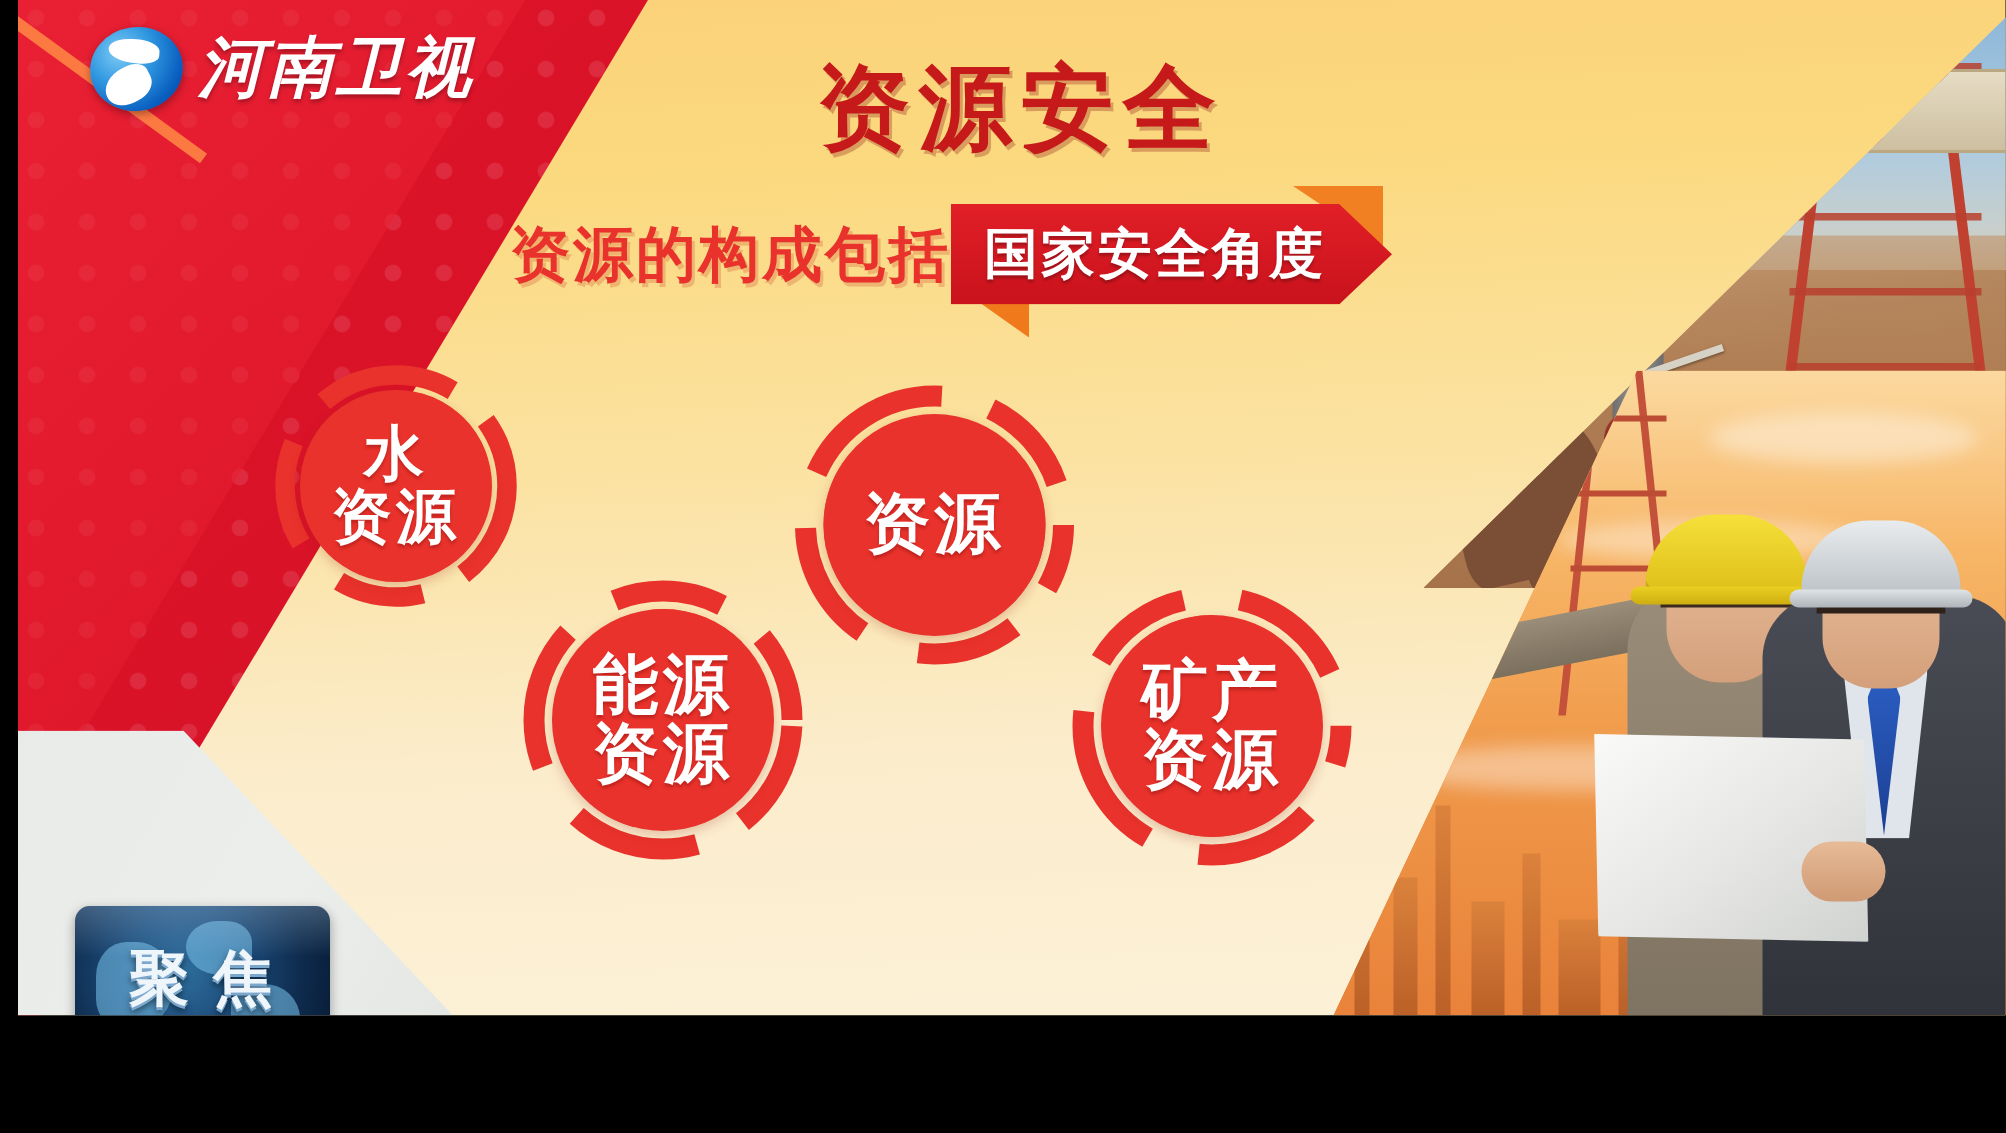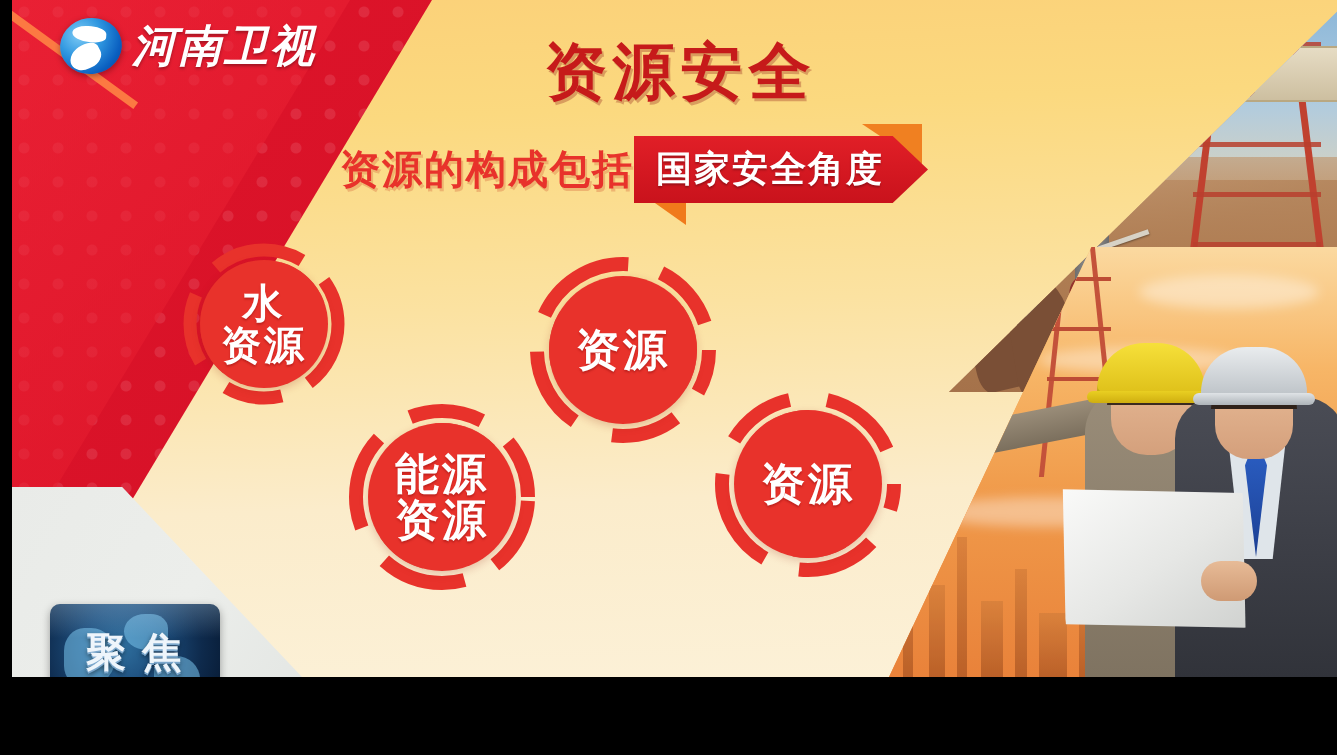--- a/index.html
+++ b/index.html
@@ -186,21 +186,21 @@
     box-shadow:0 3px 8px rgba(150,30,20,.22);}
   .node .core b{display:block;font-family:"DejaVu Sans","Liberation Sans",sans-serif;font-weight:bold;color:#fff;
     letter-spacing:3px;line-height:1.05;text-shadow:0 2px 2px rgba(120,10,10,.35);}
 
   #n-water{left:168px;top:240px;width:168px;height:168px;}
   #n-water .core{left:20px;top:20px;width:128px;height:128px;}
   #n-water .core b{font-size:40px;}
   #n-land{left:513px;top:252px;width:196px;height:196px;}
   #n-land .core{left:24px;top:24px;width:148px;height:148px;}
   #n-land .core b{font-size:44px;}
-  #n-energy{left:332px;top:399px;width:196px;height:196px;}
+  #n-energy{left:332px;top:382px;width:196px;height:196px;}
   #n-energy .core{left:24px;top:24px;width:148px;height:148px;}
   #n-energy .core b{font-size:44px;}
   #n-mineral{left:698px;top:386px;width:196px;height:196px;}
   #n-mineral .core{left:24px;top:24px;width:148px;height:148px;}
   #n-mineral .core b{font-size:44px;}
 
   
   #bug{position:absolute;left:38px;top:604px;width:170px;height:96px;border-radius:10px;overflow:hidden;
     background:radial-gradient(circle at 42% 45%,#2f6f9e 0%,#1d4e7d 35%,#0e2a4c 72%,#071a33 100%);
     box-shadow:0 3px 8px rgba(0,0,0,.35);}
@@ -355,20 +355,21 @@
       <b>资源</b>
     </div>
   </div>
 
   <div class="node" id="n-mineral">
     <svg class="ring" viewBox="0 0 196 196">
       <circle cx="98" cy="98" r="86" fill="none" stroke="#e8322b" stroke-width="14" stroke-dasharray="100 36 70 38 80 36" stroke-dashoffset="180" stroke-linecap="butt"></circle>
       <circle cx="98" cy="98" r="72" fill="none" stroke="#e8322b" stroke-width="4" stroke-dasharray="68 166 54 144" stroke-dashoffset="160" opacity=".85"></circle>
     </svg>
     <div class="core">
+      <b>矿产</b>
       <b>资源</b>
     </div>
   </div>
 
   <div id="bug">
     <span class="continent k1"></span>
     <span class="continent k2"></span>
     <span class="continent k3"></span>
     <span class="glow"></span>
     <div class="txt">

